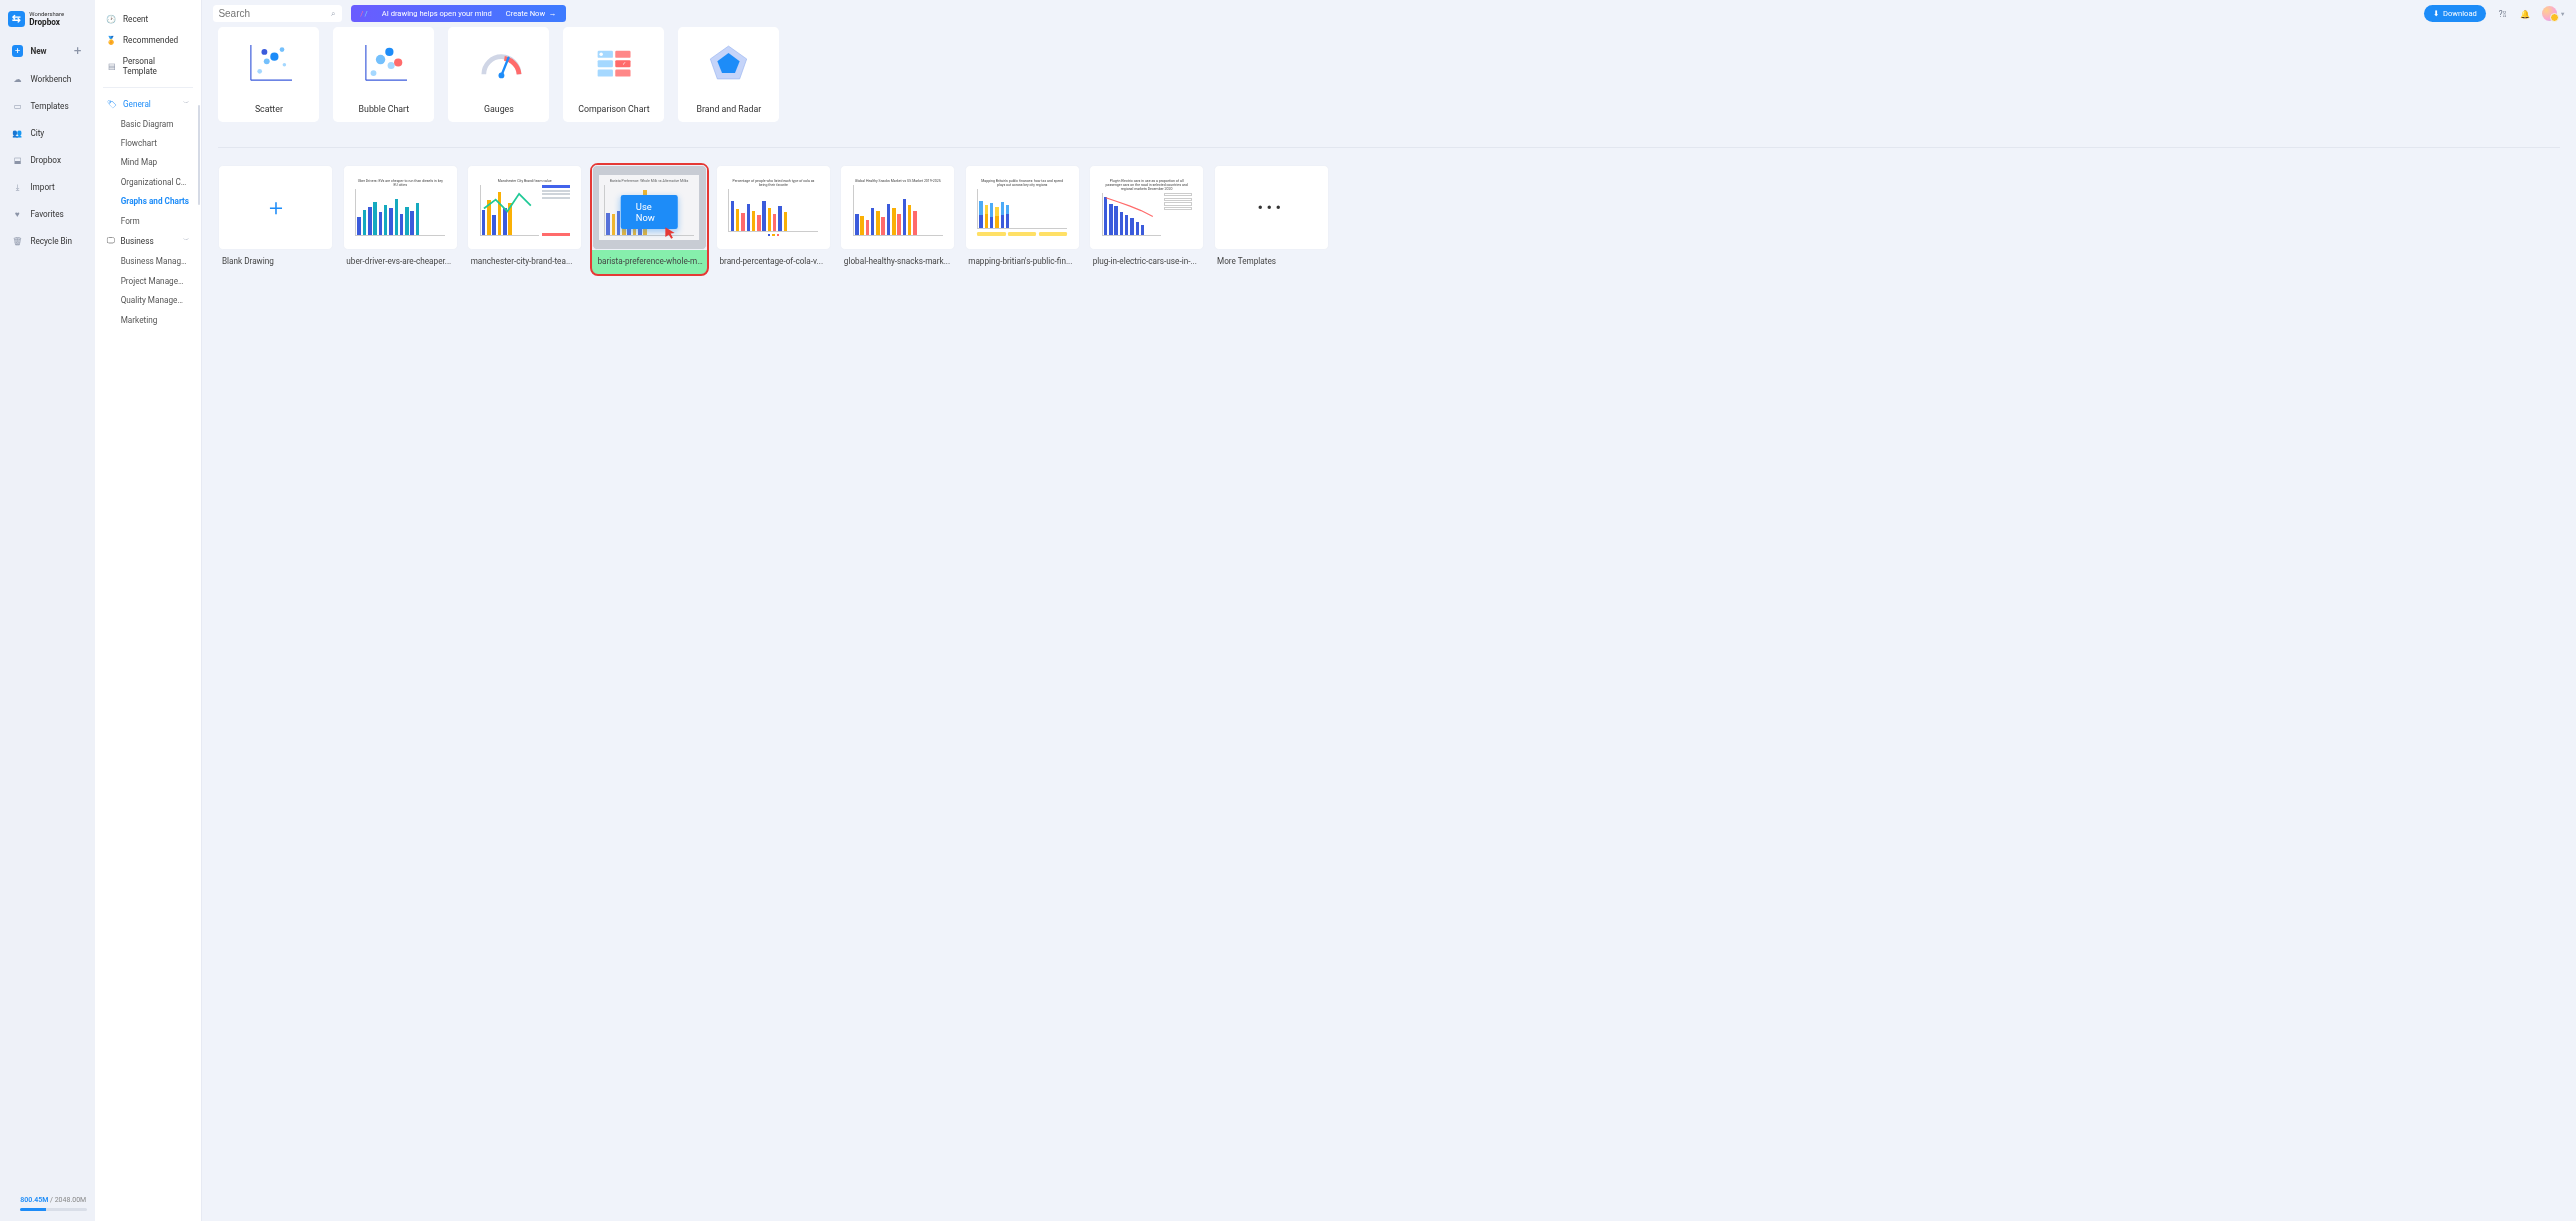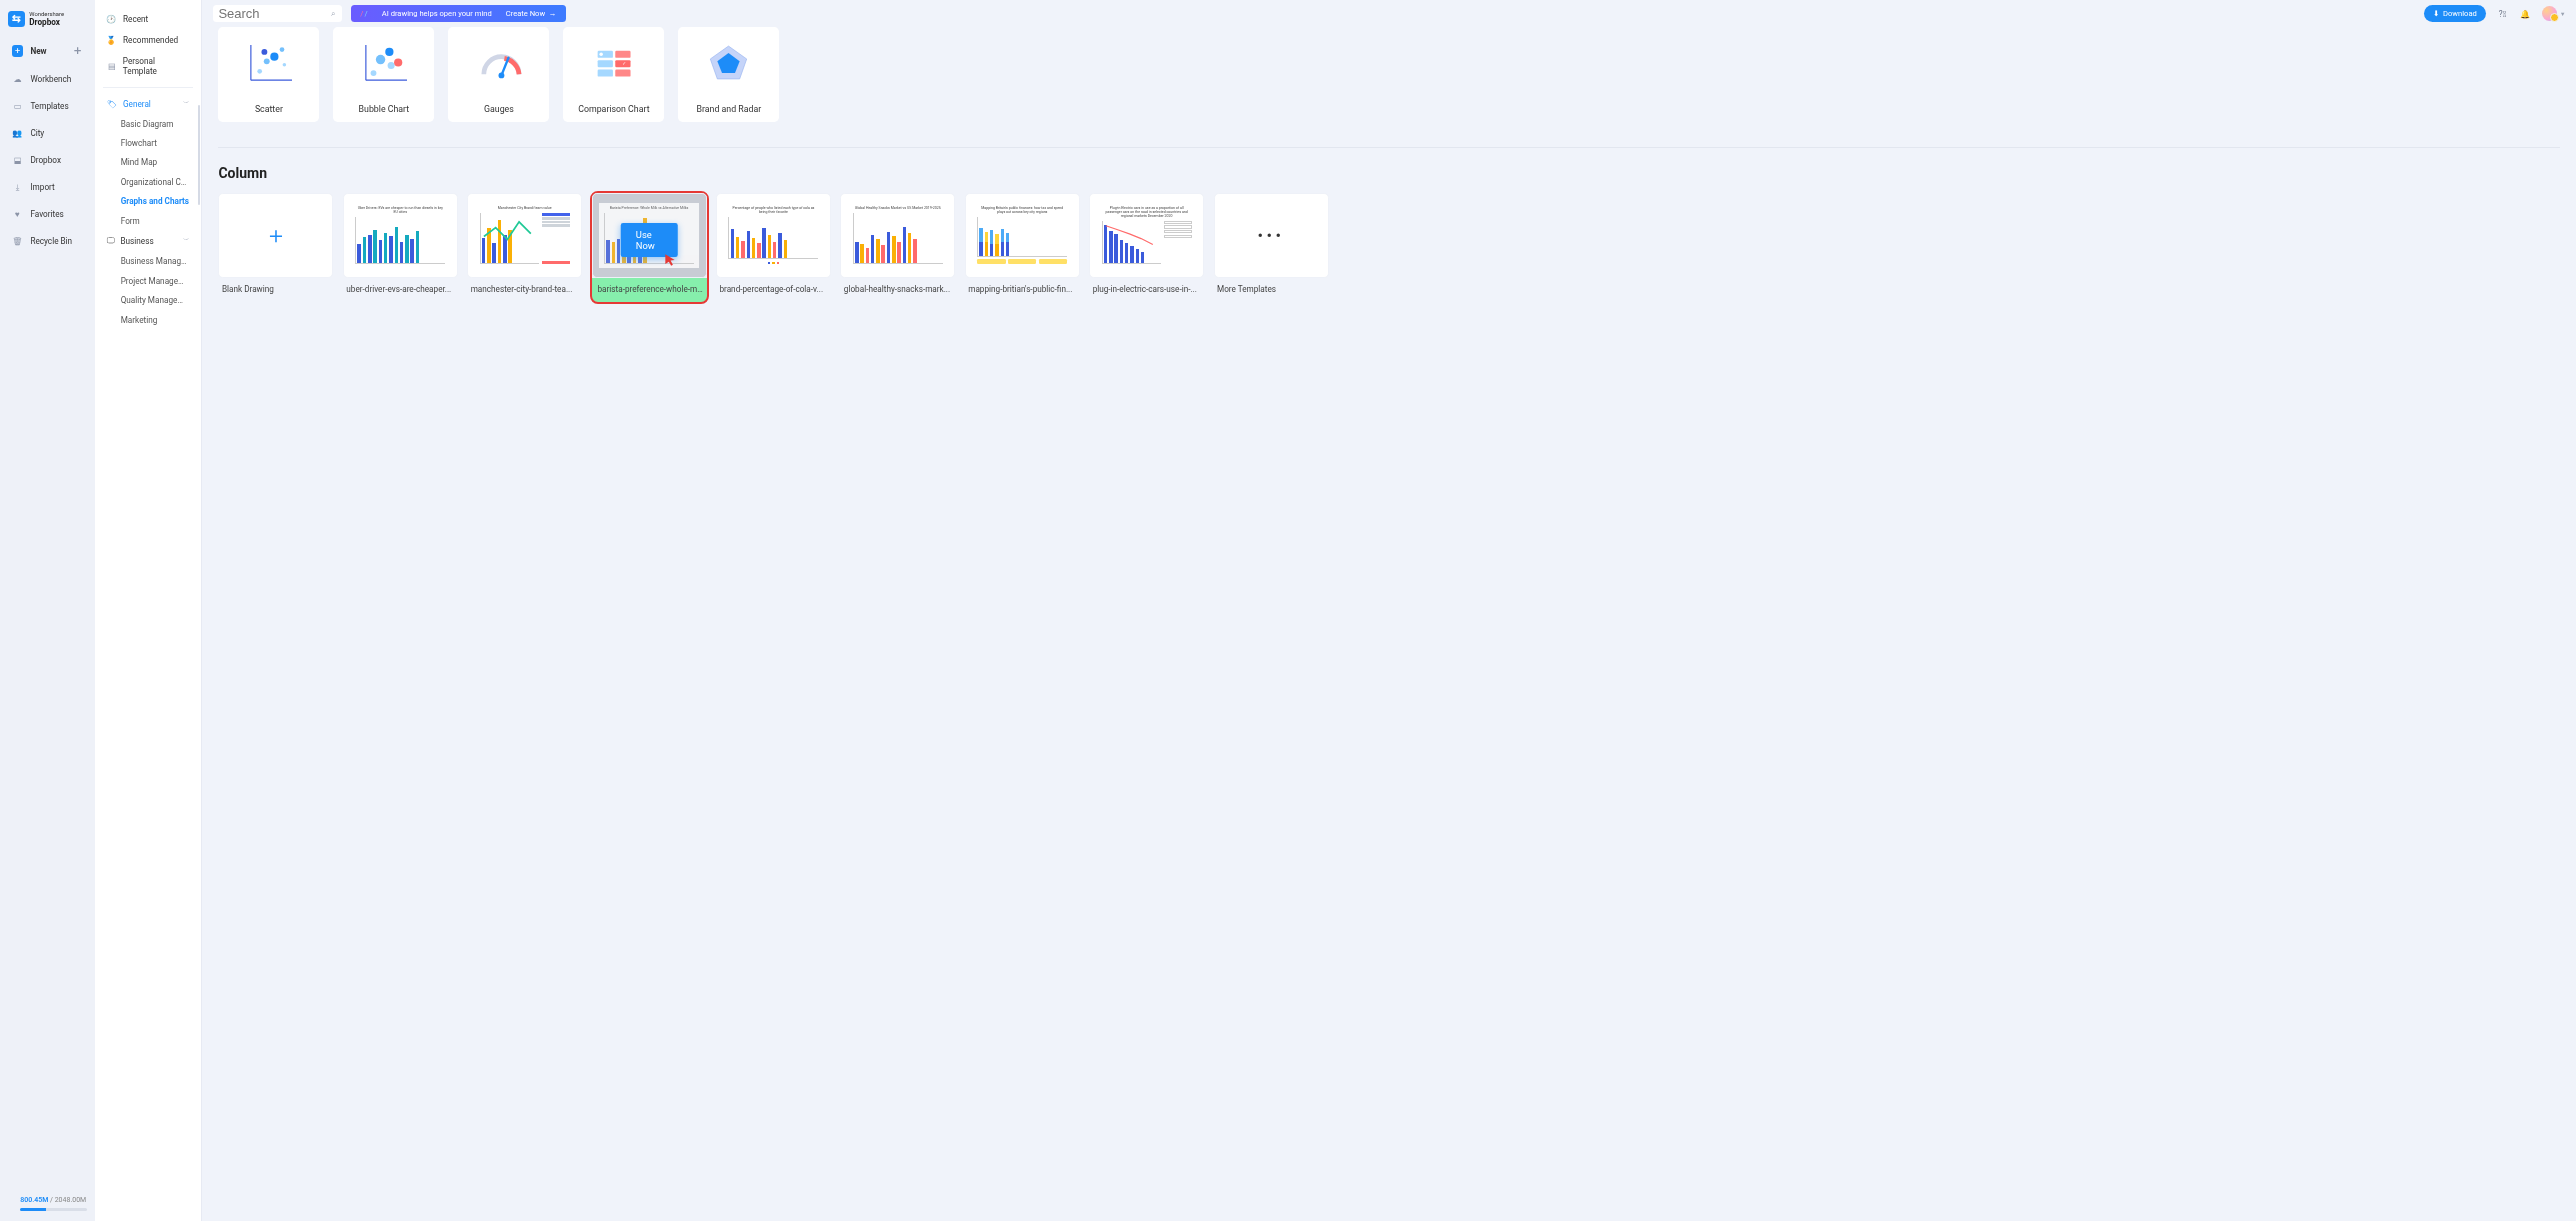--- a/index.html
+++ b/index.html
@@ -37,21 +37,21 @@
 .cat-head.active{color:#1d8cf8;}
 .cat-head .chev{color:#9aa2b2;font-size:6.4px;}
 .cat-sub{padding:4.7px 7px 4.7px 21px; color:#555; cursor:pointer; white-space:nowrap; overflow:hidden; text-overflow:ellipsis;}
 .cat-sub.active{color:#1d8cf8; font-weight:700;}
 .scroll-stub{position:absolute;right:0.6px;top:105px;width:2.9px;height:100px;background:#d5dae5;border-radius:1.8px;}
 
 
 .main{flex:1; display:flex; flex-direction:column; min-width:0;}
 .topbar{height:27px; background:#f0f3fa; display:flex; align-items:center; gap:9.4px; padding:0 10.5px;}
 .search{display:flex;align-items:center;background:#fff;border-radius:3.5px;padding:0 5.9px;height:17.6px;width:129px;justify-content:space-between;}
-.search input{border:none;outline:none;font-size:13px;width:100px;background:transparent;}
+.search input{border:none;outline:none;font-size:10px;width:100px;background:transparent;}
 .ai-banner{flex:0 0 auto; height:17.6px; border-radius:3.5px; background:linear-gradient(90deg,#6a5cff,#3d7bff); color:#fff; display:flex; align-items:center; gap:14px; padding:0 9.4px; font-size:7.6px;}
 .ai-banner .slashes{display:flex;gap:1.2px;}
 .ai-banner .create{display:flex;align-items:center;gap:3.5px;}
 .tb-spacer{flex:1;}
 .dl-btn{background:#1d8cf8;color:#fff;border-radius:9.4px;height:16.4px;padding:0 9.4px;display:flex;align-items:center;gap:3.5px;font-size:7.6px;cursor:pointer;}
 .tb-icon{width:14px;height:14px;display:flex;align-items:center;justify-content:center;color:#6b7385;cursor:pointer;}
 .avatar{width:15px;height:15px;border-radius:50%;background:radial-gradient(circle at 30% 30%, #ffd18b, #f9a8d4 60%, #a5b4fc);position:relative;}
 .avatar::after{content:'';position:absolute;right:-1.2px;bottom:-1.2px;width:7px;height:7px;border-radius:50%;background:#fbbf24;border:1.2px solid #f0f3fa;}
 .avatar-wrap{display:flex;align-items:center;gap:2.3px;cursor:pointer;}
 
@@ -287,21 +287,20 @@
                 <polygon points="45,12 76,34 64,68 26,68 14,34" fill="#c5d4f9" stroke="#94b0f0"></polygon>
                 <polygon points="45,24 64,38 56,58 34,58 26,38" fill="#1d8cf8"></polygon>
               </svg>
           </div>
           <div class="lbl">Brand and Radar</div>
         </div>
       </div>
 
       <div class="row-divider"></div>
 
-      <div class="section-title">Column</div>
 
       <div class="tmpl-grid">
         <div class="tmpl-card">
           <div class="tmpl-thumb">
               <span class="blank-plus">＋</span>
             </div>
           <div class="tmpl-name">Blank Drawing</div>
         </div>
         <div class="tmpl-card">
           <div class="tmpl-thumb">

